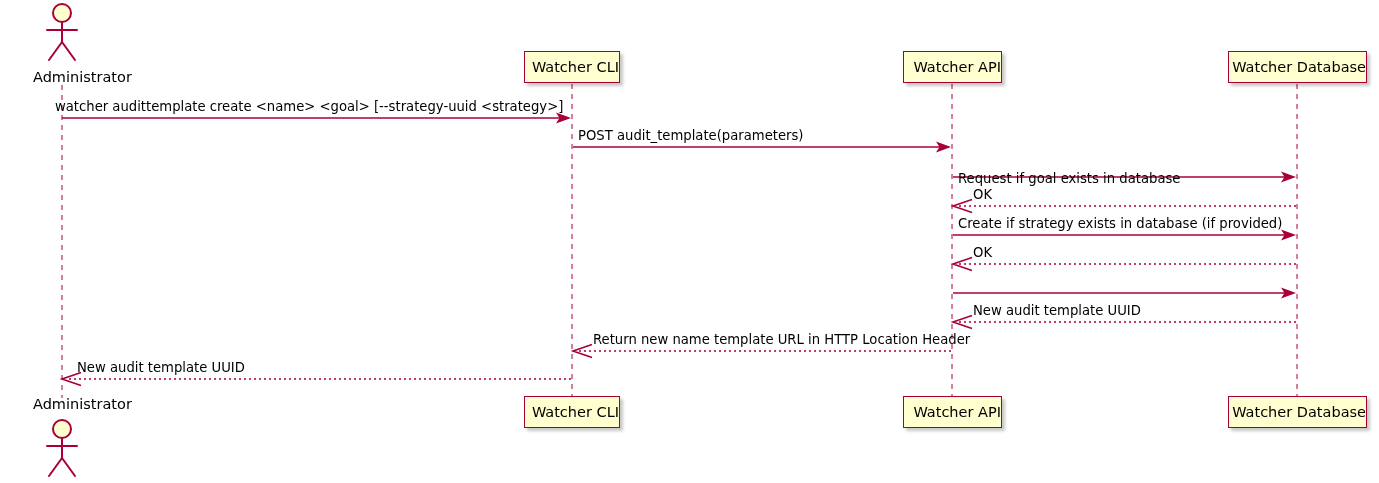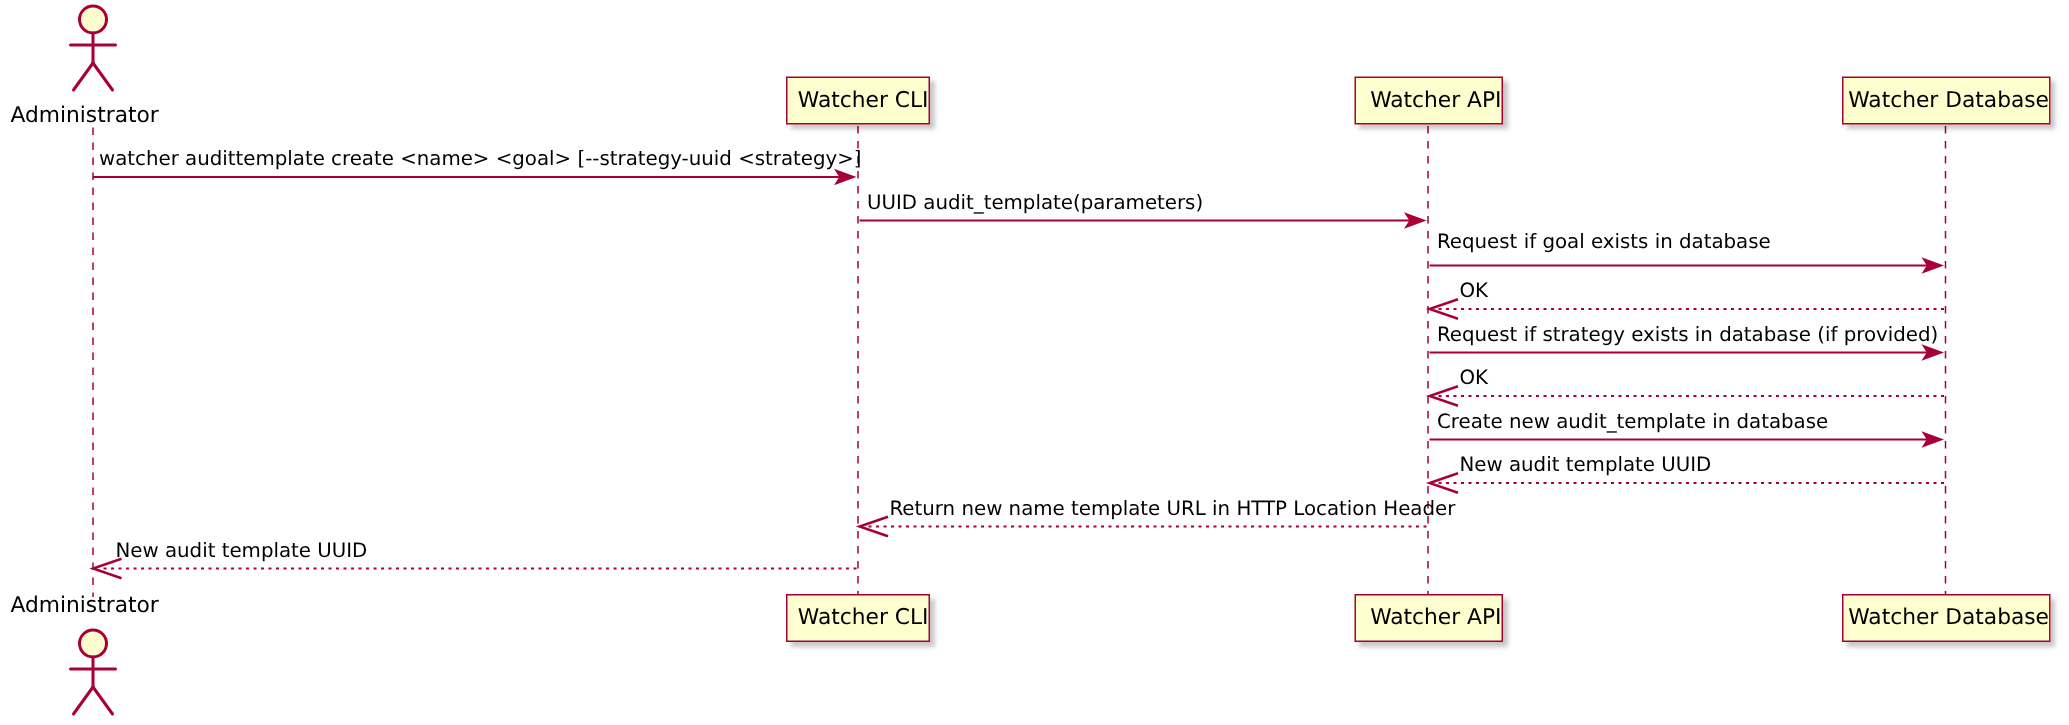--- a/index.html
+++ b/index.html
@@ -60,20 +60,21 @@
     box-sizing: border-box;
     font-size: 14.5px;
     color: #000000;
     white-space: nowrap;
   }
   .actor-label {
     position: absolute;
     font-size: 14.5px;
     color: #000000;
     white-space: nowrap;
+    margin-left: 26px;
   }
   .msg-label {
     position: absolute;
     font-size: 13.2px;
     color: #000000;
     white-space: nowrap;
   }
   .actorfig {
     position: absolute;
   }
@@ -184,24 +185,23 @@
   <div class="pbox" style="left:524px; top:396px; width:96px; height:32px;">
     <span>Watcher CLI</span>
   </div>
   <div class="pbox" style="left:903px; top:396px; width:99px; height:32px;">
     <span>Watcher API</span>
   </div>
   <div class="pbox" style="left:1228px; top:396px; width:139px; height:32px;">
     <span>Watcher Database</span>
   </div>
 
-  <div class="msg-label" style="left:66px; top:99px;">watcher audittemplate create &lt;name&gt; &lt;goal&gt; [--strategy-uuid &lt;strategy&gt;]</div>
-  <div class="msg-label" style="left:578px; top:128px;">UUID audit_template(parameters)</div>
-  <div class="msg-label" style="left:958px; top:154px;">Request if goal exists in database</div>
+  <div class="msg-label" style="left:55px; top:99px;">watcher audittemplate create &lt;name&gt; &lt;goal&gt; [--strategy-uuid &lt;strategy&gt;]</div>
+  <div class="msg-label" style="left:578px; top:128px;">POST audit_template(parameters)</div>
+  <div class="msg-label" style="left:958px; top:171px;">Request if goal exists in database</div>
   <div class="msg-label" style="left:973px; top:187px;">OK</div>
-  <div class="msg-label" style="left:958px; top:216px;">Request if strategy exists in database (if provided)</div>
+  <div class="msg-label" style="left:958px; top:216px;">Create if strategy exists in database (if provided)</div>
   <div class="msg-label" style="left:973px; top:245px;">OK</div>
-  <div class="msg-label" style="left:958px; top:274px;">Create new audit_template in database</div>
   <div class="msg-label" style="left:973px; top:303px;">New audit template UUID</div>
   <div class="msg-label" style="left:593px; top:332px;">Return new name template URL in HTTP Location Header</div>
   <div class="msg-label" style="left:77px; top:360px;">New audit template UUID</div>
 
 </div>
 
 </body></html>

